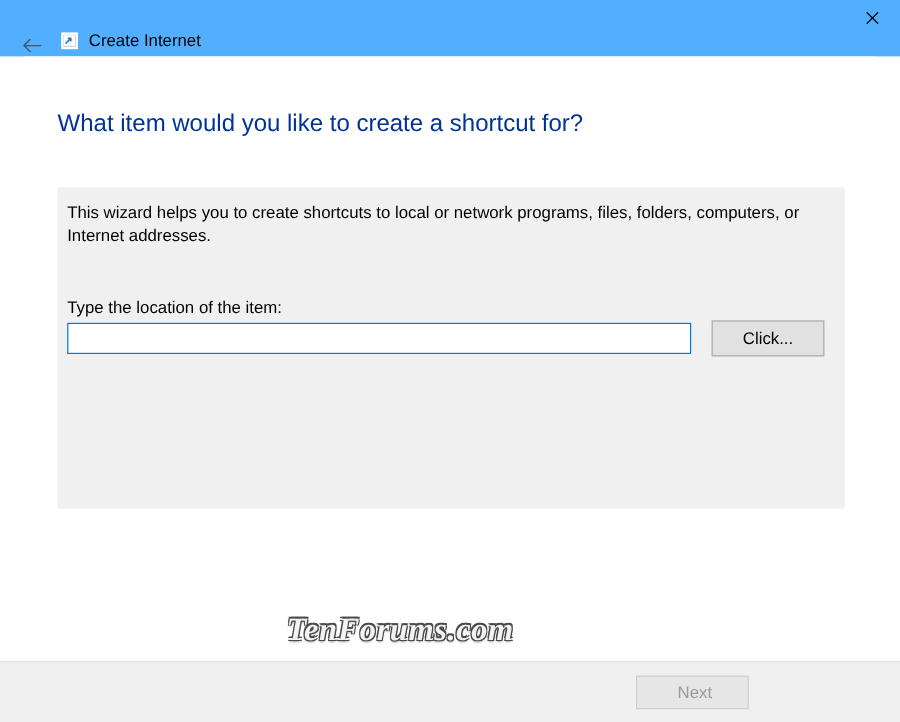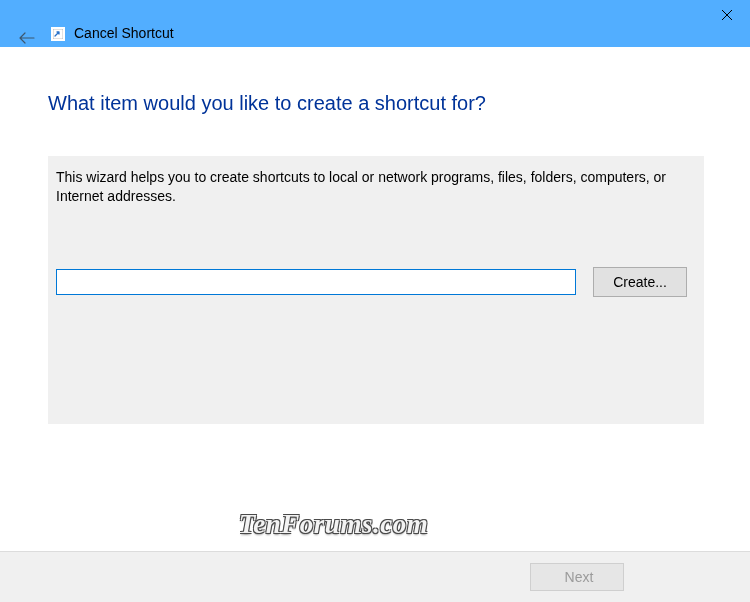--- a/index.html
+++ b/index.html
@@ -196,30 +196,31 @@
     <svg viewBox="0 0 16 12">
       <path d="M6 1 L1 6 L6 11 M1 6 L15 6" stroke="#333" stroke-width="1.2" fill="none" stroke-linecap="round" stroke-linejoin="round"></path>
     </svg>
   </div>
   <div class="title-icon">
     <svg viewBox="0 0 10 10">
       <rect x="0" y="0" width="10" height="10" fill="#fff" stroke="#888" stroke-width="0.5"></rect>
       <path d="M2 7 L6 3 M6 3 L4 3 M6 3 L6 5" stroke="#2a72c8" stroke-width="1.3" fill="none" stroke-linecap="round"></path>
     </svg>
   </div>
-  <div class="window-title">Cancel Shortcut</div>
+  <div class="window-title">Create Internet</div>
 </div>
 
 <div class="content">
   <div class="heading">What item would you like to create a shortcut for?</div>
 
   <div class="gray-area">
     <div class="desc">This wizard helps you to create shortcuts to local or network programs, files, folders, computers, or Internet addresses.</div>
+    <div class="loc-label">Type the location of the item:</div>
     <input type="text" class="loc-input" value="" style="">
-    <button class="browse-btn">Create...</button>
+    <button class="browse-btn">Click...</button>
   </div>
 
   <div class="watermark">TenForums.com</div>
 
   <div class="footer">
     <button class="btn next" disabled="">Next</button>
   </div>
 </div>
 
 </body></html>

